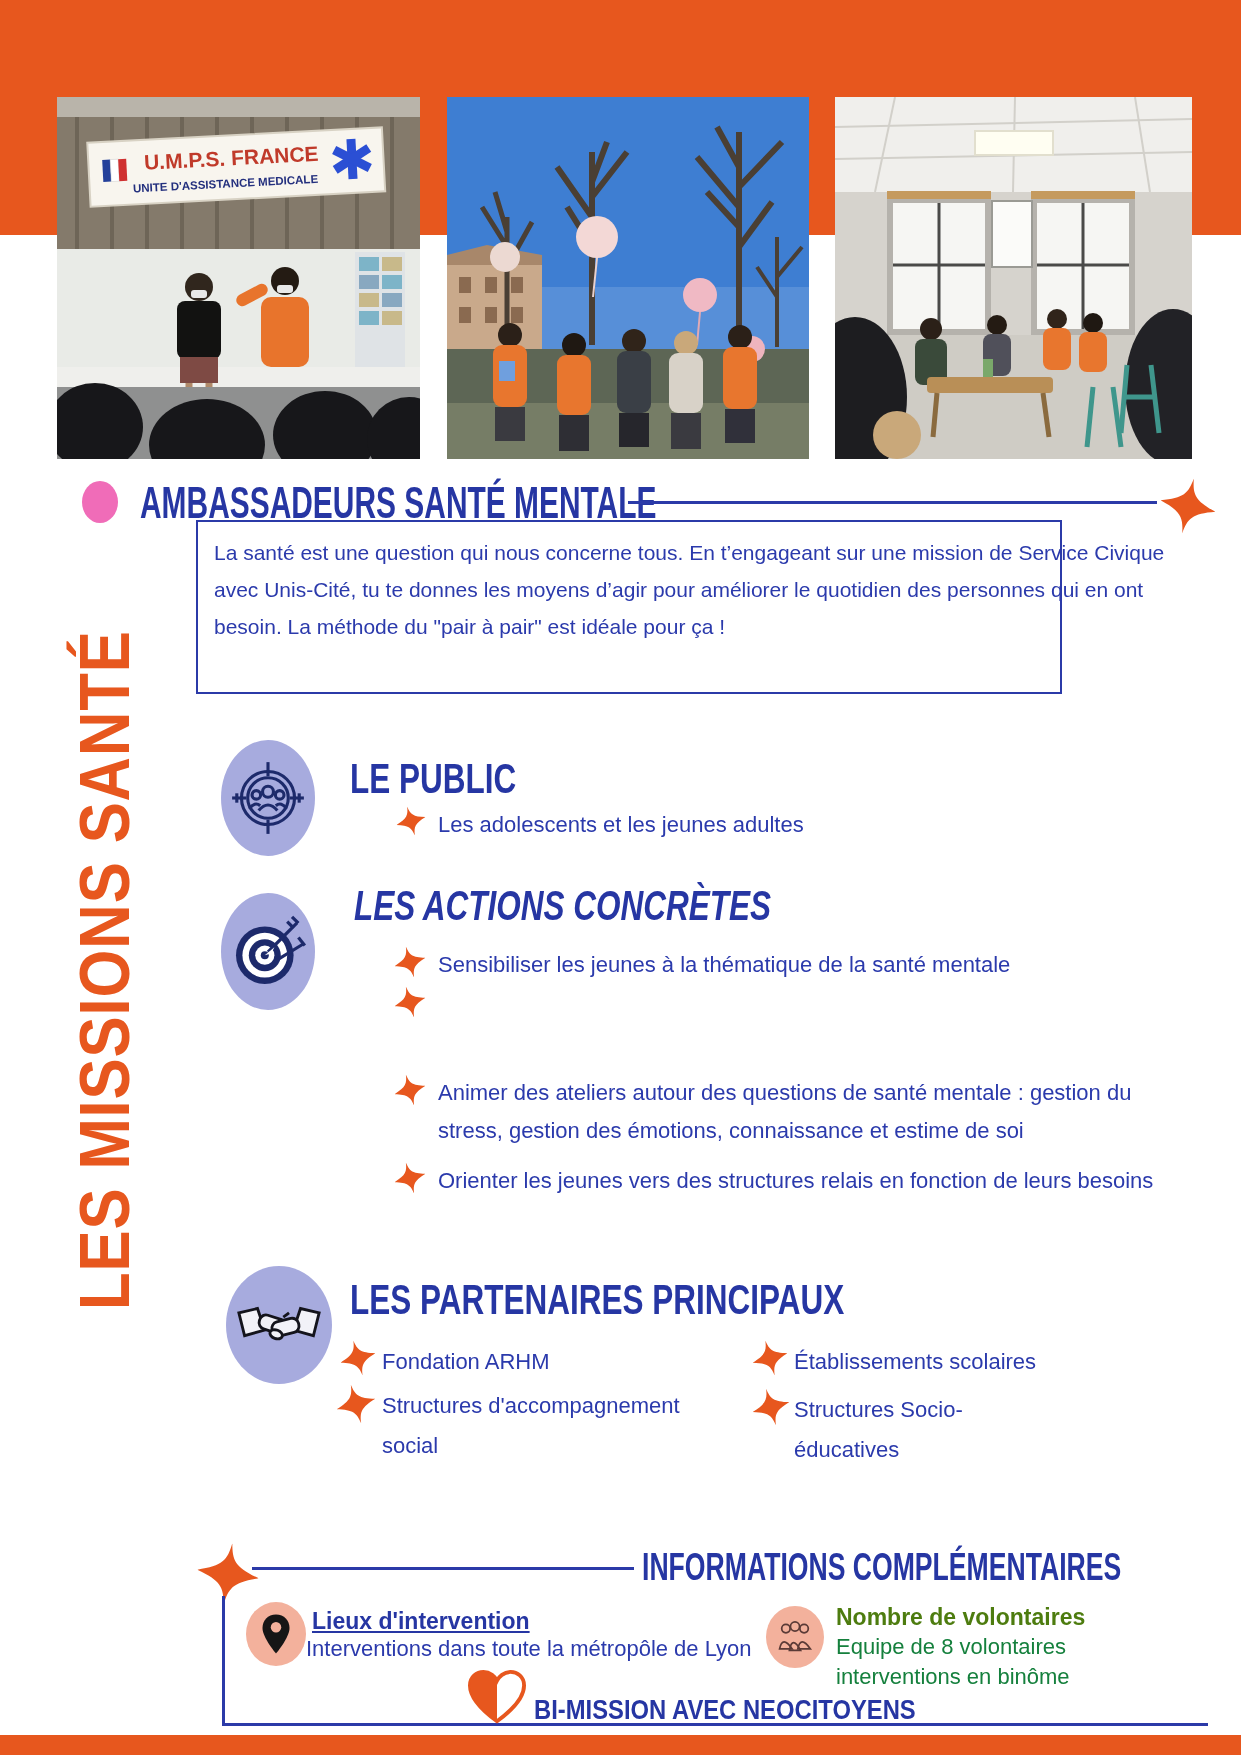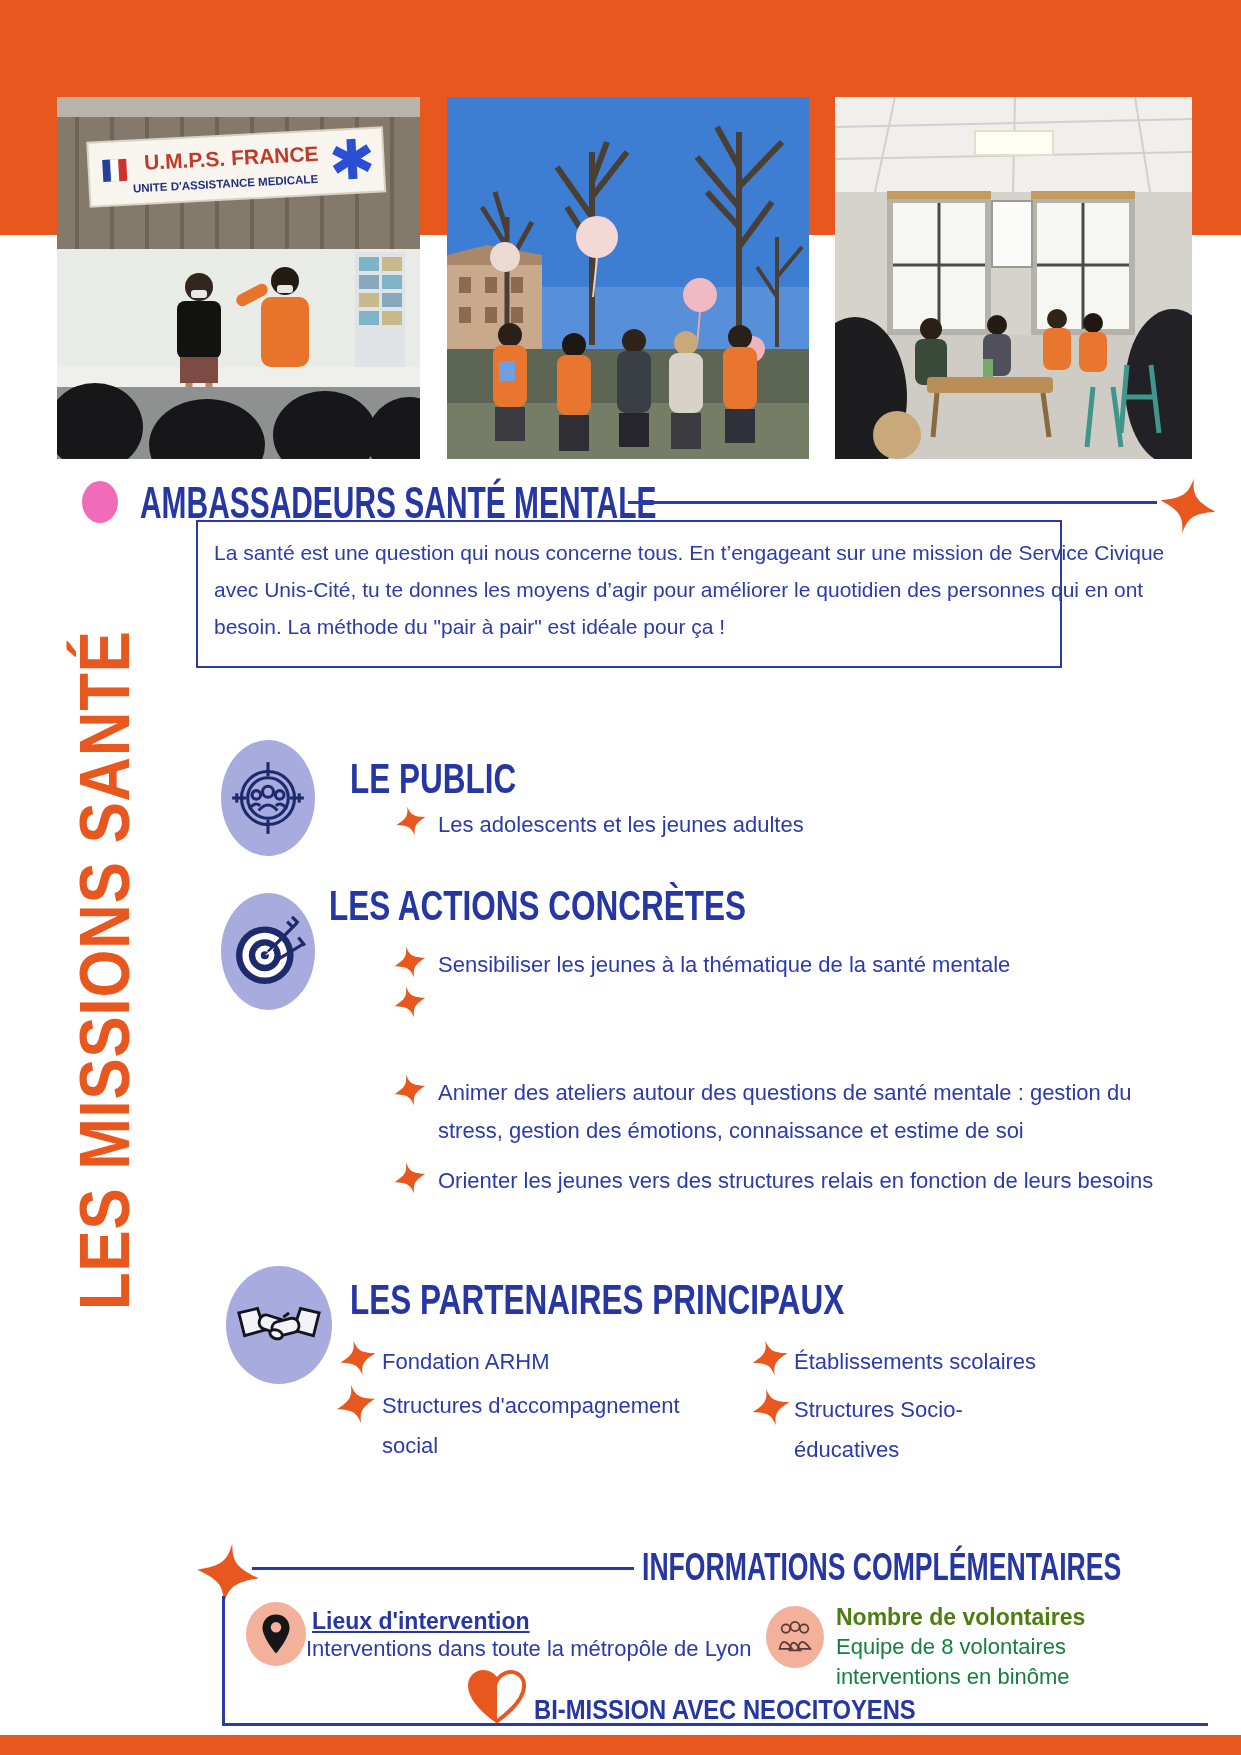--- a/index.html
+++ b/index.html
@@ -224,21 +224,21 @@
 
   <div class="abs" style="left:82px;top:481px;width:36px;height:42px;border-radius:50%;background:#F06CB8;"></div>
   <div class="abs" style="left:140px;top:478px;">
     <span class="cond" style="font-size:44px;transform:scaleX(0.68);">AMBASSADEURS SANTÉ MENTALE</span>
   </div>
   <div class="abs" style="left:628px;top:501px;width:529px;height:3px;background:#2B3AA8;"></div>
   <svg class="abs" style="left:1160px;top:478px;transform:rotate(12deg);" width="56" height="56" viewBox="0 0 100 100" fill="#E7571E">
     <use href="#spark"></use>
   </svg>
 
-  <div class="abs" style="left:196px;top:520px;width:866px;height:148px;border:2px solid #2B3AA8;box-sizing:border-box;">
+  <div class="abs" style="left:196px;top:520px;width:866px;height:174px;border:2px solid #2B3AA8;box-sizing:border-box;">
     <div style="padding:12px 0 0 16px;">
       <div class="nowrap" style="color:#2B3AAC;font-size:21px;line-height:37px;">La santé est une question qui nous concerne tous. En t’engageant sur une mission de Service Civique</div>
       <div class="nowrap" style="color:#2B3AAC;font-size:21px;line-height:37px;">avec Unis-Cité, tu te donnes les moyens d’agir pour améliorer le quotidien des personnes qui en ont</div>
       <div class="nowrap" style="color:#2B3AAC;font-size:21px;line-height:37px;">besoin. La méthode du "pair à pair" est idéale pour ça !</div>
     </div>
   </div>
 
   <div class="abs" style="left:-253px;top:952px;width:716px;height:86px;transform:rotate(-90deg) scaleX(0.88);
               font-size:70px;font-weight:800;letter-spacing:1px;color:#E7571E;text-align:center;line-height:86px;white-space:nowrap;">LES MISSIONS SANTÉ</div>
 
@@ -277,21 +277,21 @@
       <circle cx="46" cy="54" r="5" fill="#1d2a6b"></circle>
       <g stroke="#1d2a6b" stroke-width="4">
         <line x1="50" y1="50" x2="86" y2="14"></line>
         <path d="M80 6 L88 14 M74 12 L82 20"></path>
         <line x1="58" y1="62" x2="94" y2="40"></line>
         <path d="M88 32 L96 42"></path>
       </g>
       <path d="M46 54 L58 44 L54 52 Z" fill="#ffffff"></path>
     </svg>
   </div>
-  <div class="abs" style="left:329px;top:882px;">
+  <div class="abs" style="left:354px;top:882px;font-style:italic;">
     <span class="cond" style="font-size:42px;transform:scaleX(0.75);">LES ACTIONS CONCRÈTES</span>
   </div>
 
   <svg class="abs" style="left:394px;top:946px;transform:rotate(-15deg);" width="32" height="32" viewBox="0 0 100 100" fill="#E7571E">
       <use href="#spark"></use>
     </svg>
   <div class="abs bullet-text" style="left:438px;top:946px;">
     <div class="nowrap">Sensibiliser les jeunes à la thématique de la santé mentale</div>
   </div>
 

